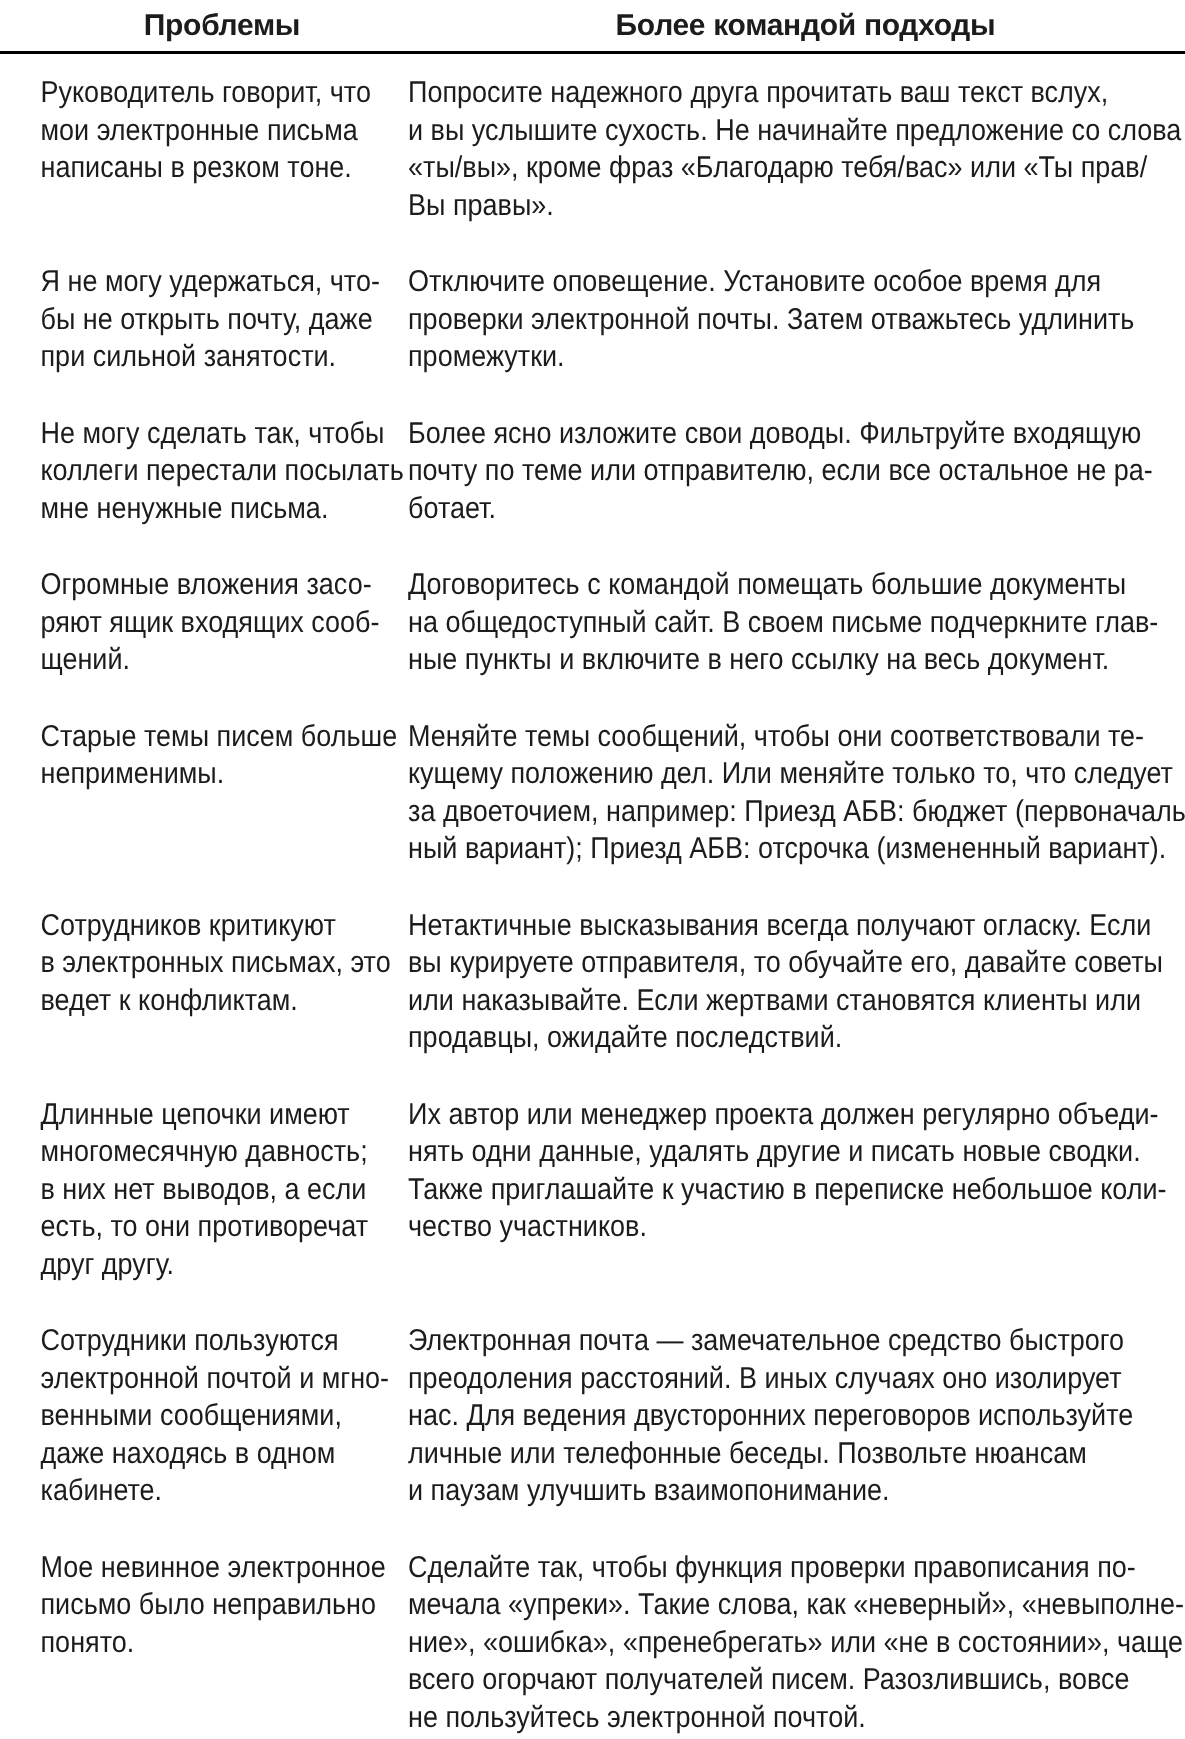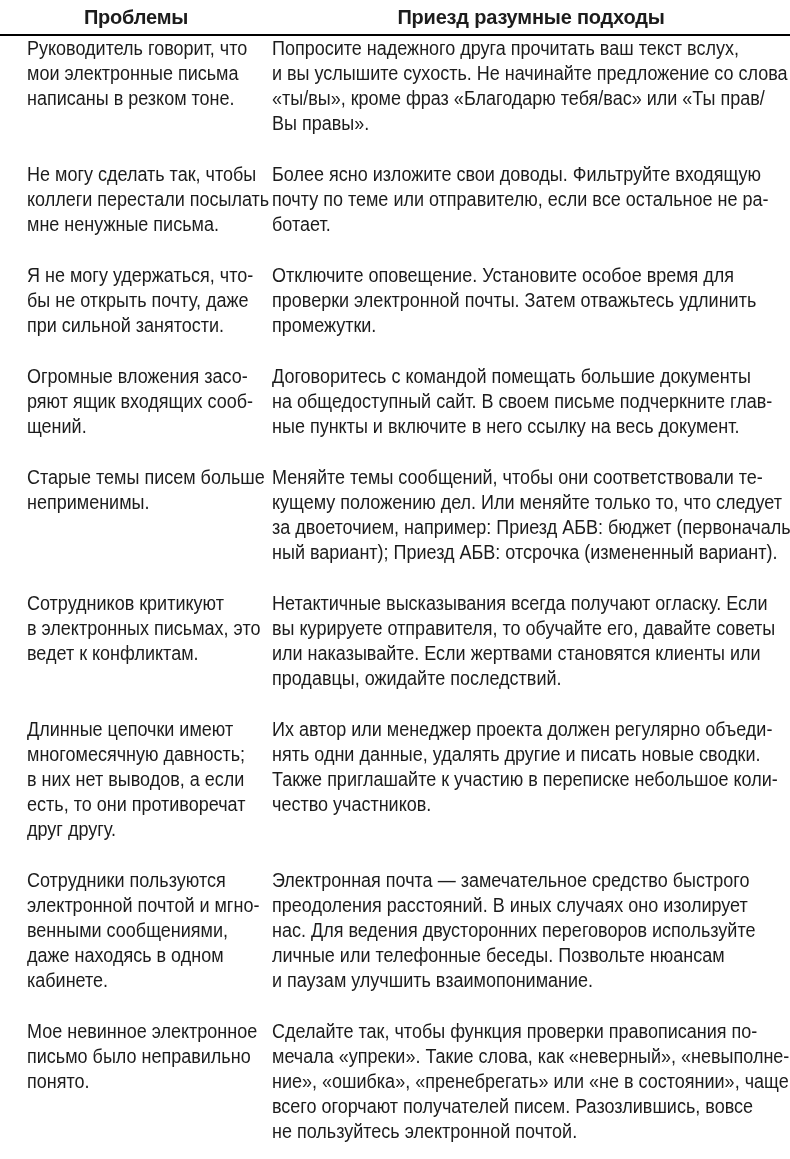--- a/index.html
+++ b/index.html
@@ -16,33 +16,35 @@
   }
   .page {
     width: 790px;
     height: 1159px;
     box-sizing: border-box;
     padding-top: 5px;
   }
   .thead {
     display: grid;
     grid-template-columns: 272px 1fr;
+    padding-left: 12px;
   }
   .th {
     text-align: center;
     font-weight: bold;
     font-size: 20px;
     letter-spacing: -0.2px;
     line-height: 24px;
   }
   .rule {
     border-top: 2.5px solid #000000;
     margin-top: 5px;
   }
   .tbody {
+    padding-top: 14px;
   }
   .row {
     display: grid;
     grid-template-columns: 272px 1fr;
     margin-bottom: 26px;
   }
   .cell {
     font-size: 20px;
     line-height: 25px;
     transform: scaleX(0.9);
@@ -57,59 +59,59 @@
   .line {
     white-space: nowrap;
   }
 </style>
 </head>
 <body>
 
 <div class="page">
   <div class="thead">
     <div class="th">Проблемы</div>
-    <div class="th">Приезд разумные подходы</div>
+    <div class="th">Более командой подходы</div>
   </div>
   <div class="rule"></div>
   <div class="tbody" id="tbody">
       <div class="row">
         <div class="cell problem">
           <div class="line">Руководитель говорит, что</div>
           <div class="line">мои электронные письма</div>
           <div class="line">написаны в резком тоне.</div>
         </div>
         <div class="cell approach">
           <div class="line">Попросите надежного друга прочитать ваш текст вслух,</div>
           <div class="line">и вы услышите сухость. Не начинайте предложение со слова</div>
           <div class="line">«ты/вы», кроме фраз «Благодарю тебя/вас» или «Ты прав/</div>
           <div class="line">Вы правы».</div>
         </div>
       </div>
       <div class="row">
         <div class="cell problem">
+          <div class="line">Я не могу удержаться, что-</div>
+          <div class="line">бы не открыть почту, даже</div>
+          <div class="line">при сильной занятости.</div>
+        </div>
+        <div class="cell approach">
+          <div class="line">Отключите оповещение. Установите особое время для</div>
+          <div class="line">проверки электронной почты. Затем отважьтесь удлинить</div>
+          <div class="line">промежутки.</div>
+        </div>
+      </div>
+      <div class="row">
+        <div class="cell problem">
           <div class="line">Не могу сделать так, чтобы</div>
           <div class="line">коллеги перестали посылать</div>
           <div class="line">мне ненужные письма.</div>
         </div>
         <div class="cell approach">
           <div class="line">Более ясно изложите свои доводы. Фильтруйте входящую</div>
           <div class="line">почту по теме или отправителю, если все остальное не ра-</div>
           <div class="line">ботает.</div>
-        </div>
-      </div>
-      <div class="row">
-        <div class="cell problem">
-          <div class="line">Я не могу удержаться, что-</div>
-          <div class="line">бы не открыть почту, даже</div>
-          <div class="line">при сильной занятости.</div>
-        </div>
-        <div class="cell approach">
-          <div class="line">Отключите оповещение. Установите особое время для</div>
-          <div class="line">проверки электронной почты. Затем отважьтесь удлинить</div>
-          <div class="line">промежутки.</div>
         </div>
       </div>
       <div class="row">
         <div class="cell problem">
           <div class="line">Огромные вложения засо-</div>
           <div class="line">ряют ящик входящих сооб-</div>
           <div class="line">щений.</div>
         </div>
         <div class="cell approach">
           <div class="line">Договоритесь с командой помещать большие документы</div>

